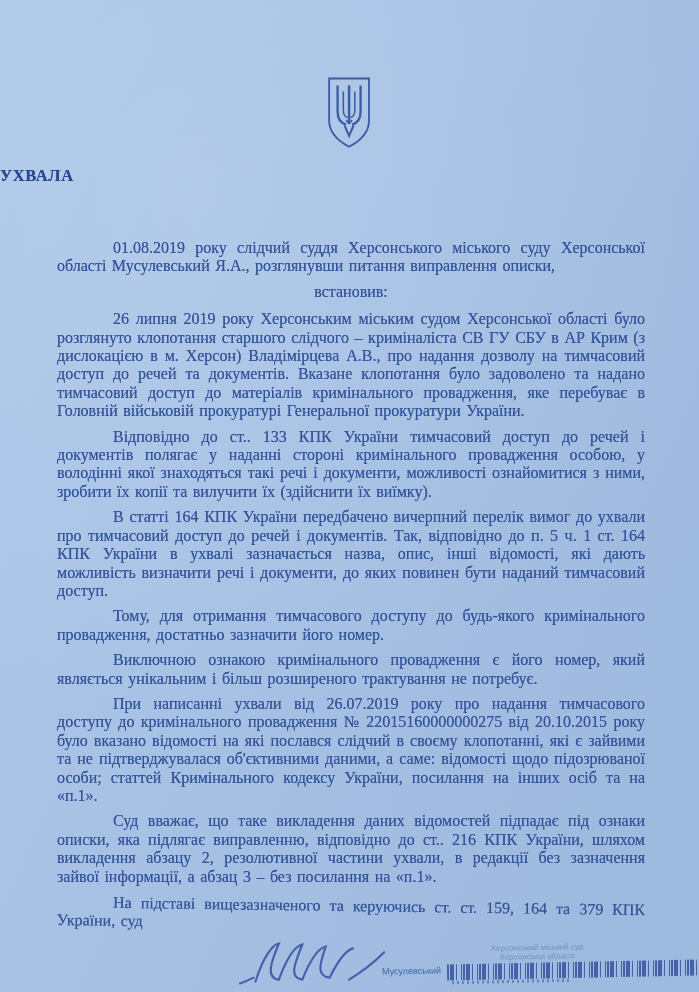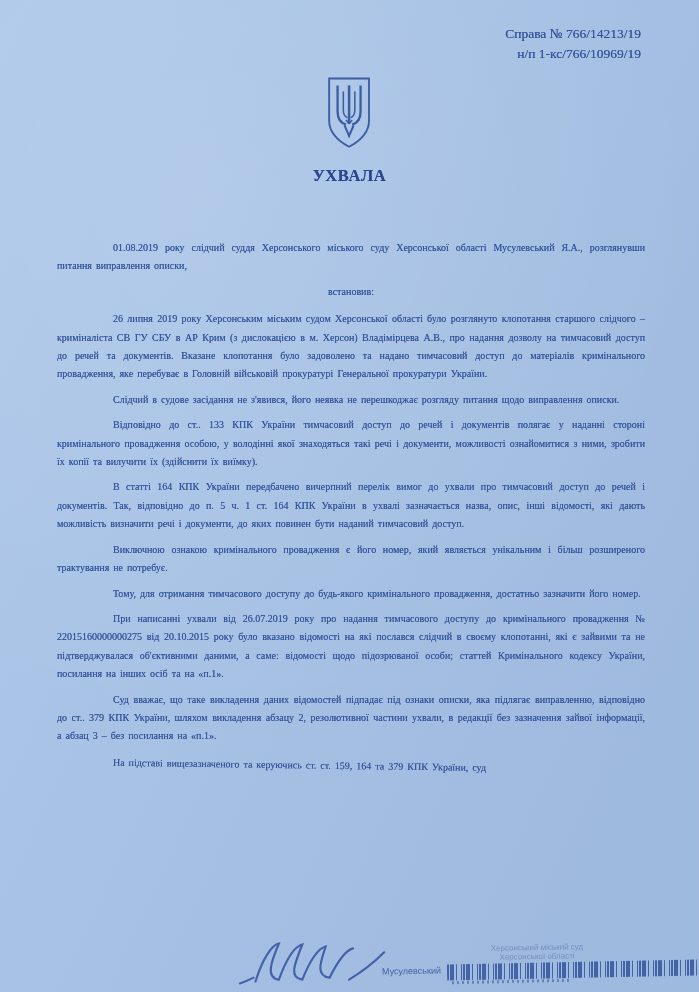--- a/index.html
+++ b/index.html
@@ -27,28 +27,28 @@
     position:absolute;top:24px;right:58px;
     text-align:right;font-size:13.5px;line-height:20px;
     color:var(--ink);text-shadow:0 0 .5px rgba(43,74,142,.75);
   }
   .emblem{
     position:absolute;top:76px;left:50%;transform:translateX(-52%);
     width:46px;height:74px;opacity:.92;
   }
   .emblem svg{width:100%;height:100%;}
   .doc-title{
-    position:absolute;top:166px;left:0;right:0;text-align:center;
+    position:absolute;top:166px;left:0;right:0;text-align:left;
     font-weight:bold;color:var(--ink-dark);
     font-size:16.5px;line-height:19px;letter-spacing:.6px;
     text-shadow:0 0 .6px rgba(42,70,144,.8);
   }
   .textblock{
     position:absolute;top:239px;left:57px;right:54px;
-    font-size:10px;line-height:18.4px;
+    font-size:16px;line-height:18.4px;
     color:var(--ink);
     text-shadow:0 0 .5px rgba(43,74,142,.72);
   }
   .para{
     margin:0 0 7px 0;
     text-align:justify;
     text-indent:56px;
     word-spacing:1.5px;
   }
   .para.centered{
@@ -94,24 +94,20 @@
     opacity:.55;
     background:repeating-linear-gradient(90deg,
       var(--ink) 0 2px, transparent 2px 5px);
   }
 </style>
 </head>
 <body>
 
 <div class="photo">
 
-  <div class="case-ref">
-    <div>Справа № 766/14213/19</div>
-    <div>н/п 1-кс/766/10969/19</div>
-  </div>
 
   <div class="emblem">
     <svg viewBox="0 0 60 96" xmlns="http://www.w3.org/2000/svg" fill="none" stroke="#33549c">
       <path d="M4 3 H56 V58 Q56 78 30 92 Q4 78 4 58 Z" stroke-width="2.4"></path>
       <path d="M30 12 V62" stroke-width="3.2"></path>
       <path d="M15 12 V46 Q15 60 26 63" stroke-width="3"></path>
       <path d="M45 12 V46 Q45 60 34 63" stroke-width="3"></path>
       <path d="M22.5 20 V44 Q22.5 52 28 54" stroke-width="2"></path>
       <path d="M37.5 20 V44 Q37.5 52 32 54" stroke-width="2"></path>
       <path d="M24 64 L30 78 L36 64" stroke-width="2.6"></path>
@@ -121,27 +117,26 @@
 
   <div class="doc-title">
     <div>УХВАЛА</div>
   </div>
 
   <div class="textblock">
     <p class="para">01.08.2019 року слідчий суддя Херсонського міського суду Херсонської області Мусулевський Я.А., розглянувши питання виправлення описки,</p>
     <p class="para centered">встановив:</p>
     <div id="paras">
         <p class="para">26 липня 2019 року Херсонським міським судом Херсонської області було розглянуто клопотання старшого слідчого – криміналіста СВ ГУ СБУ в АР Крим (з дислокацією в м. Херсон) Владімірцева А.В., про надання дозволу на тимчасовий доступ до речей та документів. Вказане клопотання було задоволено та надано тимчасовий доступ до матеріалів кримінального провадження, яке перебуває в Головній військовій прокуратурі Генеральної прокуратури України.</p>
-        <p class="para">Слідчий в судове засідання не з'явився, його неявка не перешкоджає розгляду питання щодо виправлення описки.</p>
         <p class="para">Відповідно до ст.. 133 КПК України тимчасовий доступ до речей і документів полягає у наданні стороні кримінального провадження особою, у володінні якої знаходяться такі речі і документи, можливості ознайомитися з ними, зробити їх копії та вилучити їх (здійснити їх виїмку).</p>
         <p class="para">В статті 164 КПК України передбачено вичерпний перелік вимог до ухвали про тимчасовий доступ до речей і документів. Так, відповідно до п. 5 ч. 1 ст. 164 КПК України в ухвалі зазначається назва, опис, інші відомості, які дають можливість визначити речі і документи, до яких повинен бути наданий тимчасовий доступ.</p>
+        <p class="para">Тому, для отримання тимчасового доступу до будь-якого кримінального провадження, достатньо зазначити його номер.</p>
         <p class="para">Виключною ознакою кримінального провадження є його номер, який являється унікальним і більш розширеного трактування не потребує.</p>
-        <p class="para">Тому, для отримання тимчасового доступу до будь-якого кримінального провадження, достатньо зазначити його номер.</p>
         <p class="para">При написанні ухвали від 26.07.2019 року про надання тимчасового доступу до кримінального провадження № 22015160000000275 від 20.10.2015 року було вказано відомості на які послався слідчий в своєму клопотанні, які є зайвими та не підтверджувалася об'єктивними даними, а саме: відомості щодо підозрюваної особи; статтей Кримінального кодексу України, посилання на інших осіб та на «п.1».</p>
-        <p class="para">Суд вважає, що таке викладення даних відомостей підпадає під ознаки описки, яка підлягає виправленню, відповідно до ст.. 379 КПК України, шляхом викладення абзацу 2, резолютивної частини ухвали, в редакції без зазначення зайвої інформації, а абзац 3 – без посилання на «п.1».</p>
+        <p class="para">Суд вважає, що таке викладення даних відомостей підпадає під ознаки описки, яка підлягає виправленню, відповідно до ст.. 216 КПК України, шляхом викладення абзацу 2, резолютивної частини ухвали, в редакції без зазначення зайвої інформації, а абзац 3 – без посилання на «п.1».</p>
         <p class="para closing">На підставі вищезазначеного та керуючись ст. ст. 159, 164 та 379 КПК України, суд</p>
       </div>
   </div>
 
   <div class="signature">
     <svg viewBox="0 0 160 52" xmlns="http://www.w3.org/2000/svg" fill="none" stroke="#3a57a5" stroke-width="2.2" stroke-linecap="round">
       <path d="M4 46 C10 44 14 42 18 40"></path>
       <path d="M20 44 C28 18 38 6 44 5 C36 24 30 40 44 42 C52 20 60 8 68 6 C60 26 54 40 68 42 C76 22 84 10 92 8 C86 26 82 38 96 40 C104 24 112 12 120 10"></path>
       <path d="M116 42 C126 36 138 28 152 14"></path>
     </svg>

